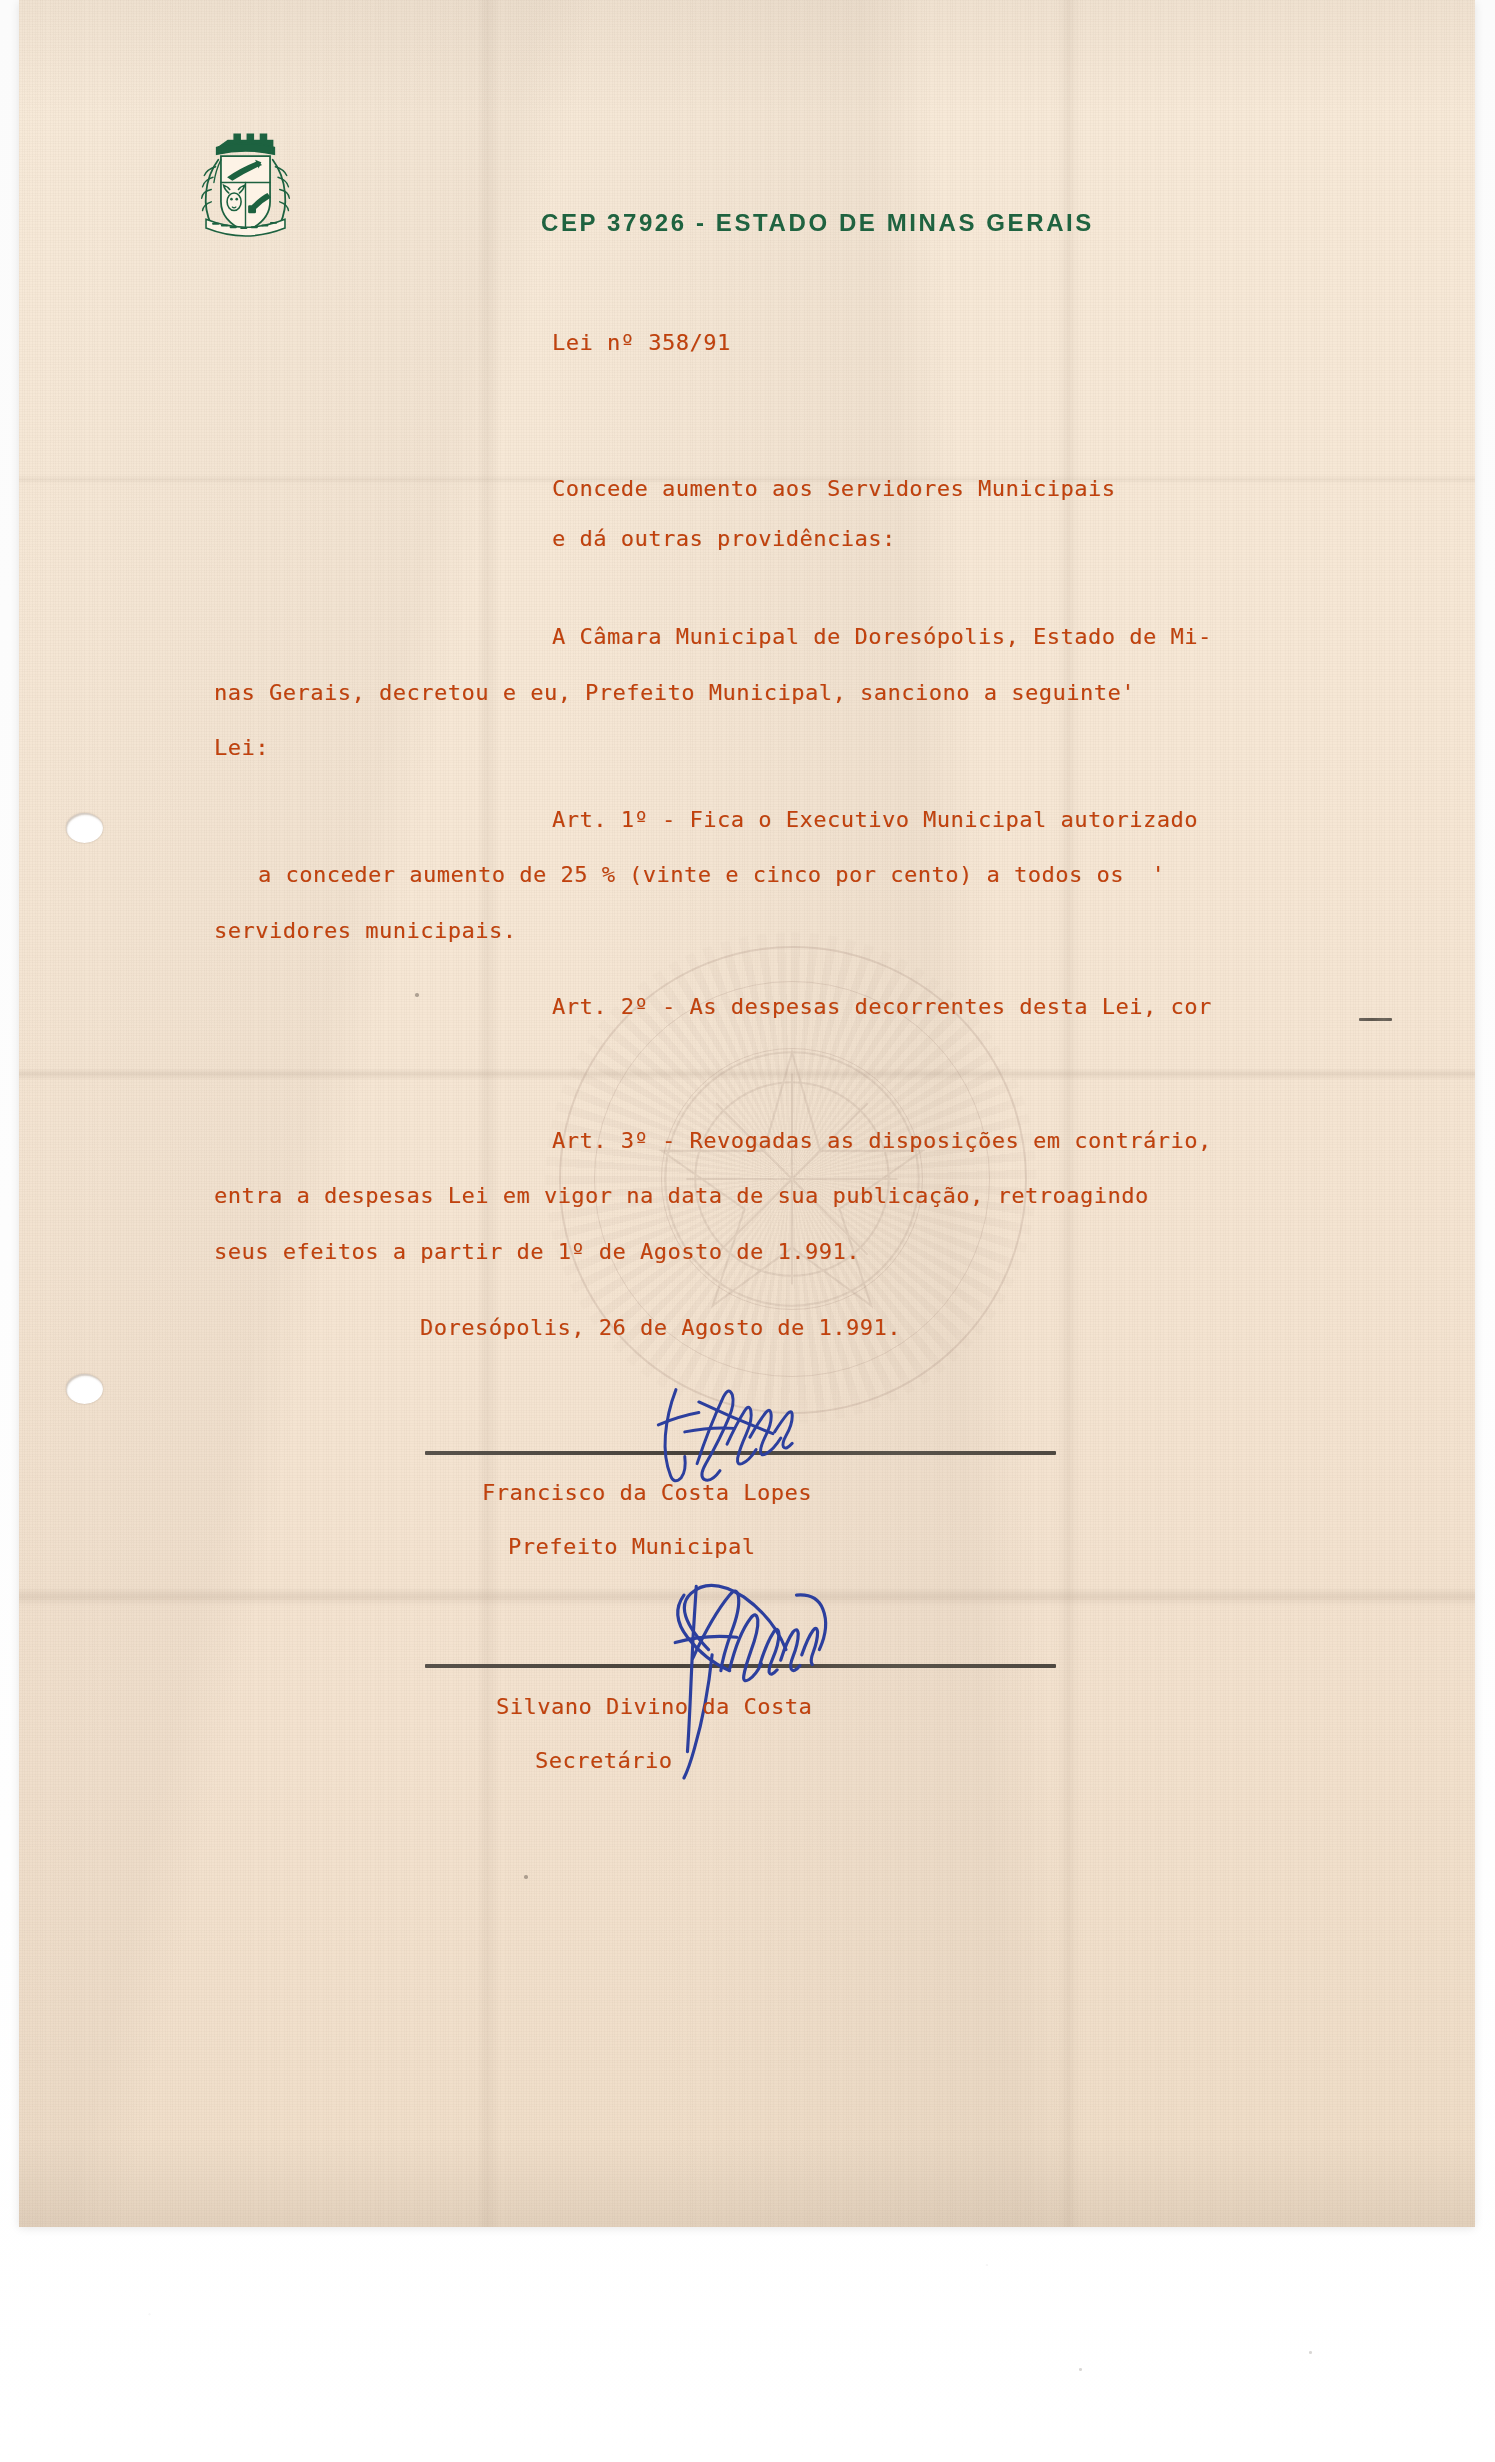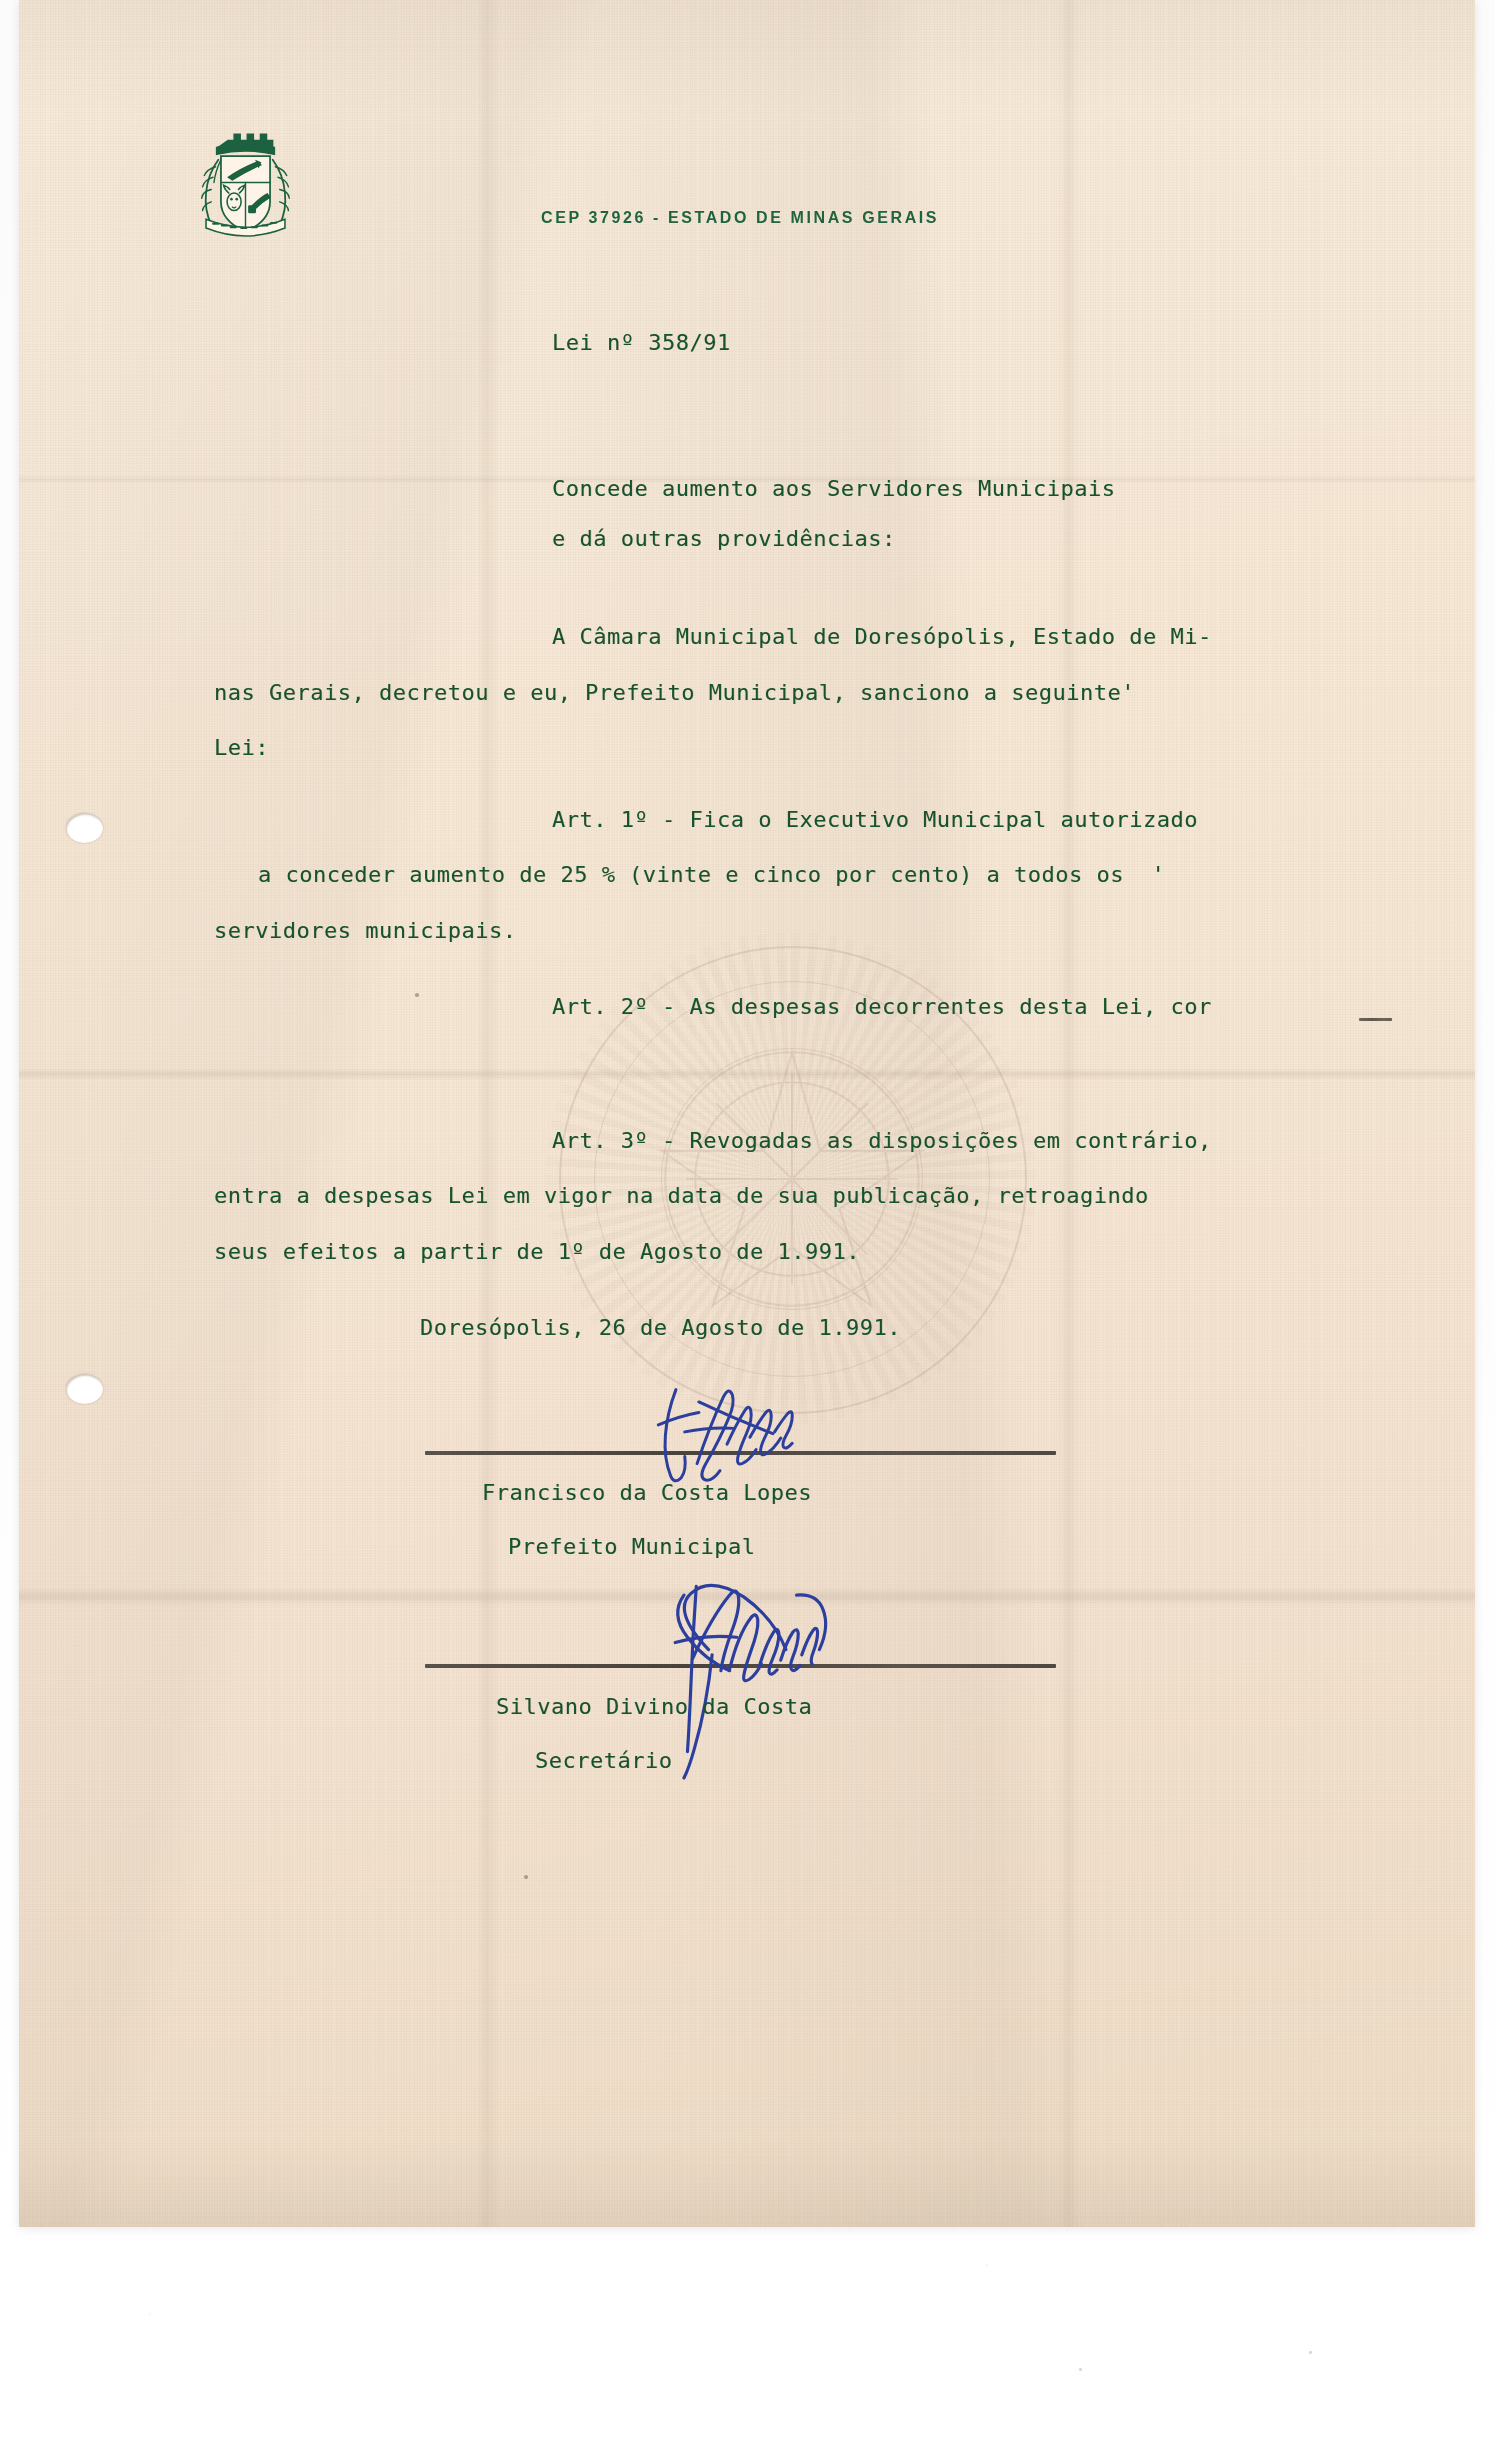--- a/index.html
+++ b/index.html
@@ -123,31 +123,31 @@
     font-weight: 700;
     white-space: nowrap;
   }
   .hdr-title {
     left: 378px; top: 141px;
     font-size: 37px;
     letter-spacing: 1.8px;
   }
   .hdr-sub {
     left: 541px; top: 209px;
-    font-size: 16px;
+    font-size: 24px;
     letter-spacing: 2.6px;
   }
 
   
   .tw {
     position: absolute;
     font-family: "DejaVu Sans Mono", "Liberation Mono", monospace;
     font-size: 22px;
     line-height: 1;
-    color: #14532d;
+    color: #c2410c;
     white-space: pre;
     letter-spacing: 0.5px;
     text-shadow: 0.5px 0.4px 0 rgba(90,82,72,0.28);
   }
 
   
   .sigline {
     position: absolute;
     height: 3.5px;
     background: linear-gradient(90deg,#4b4640,#3a352f 40%,#4d4840 75%,#403b35);

